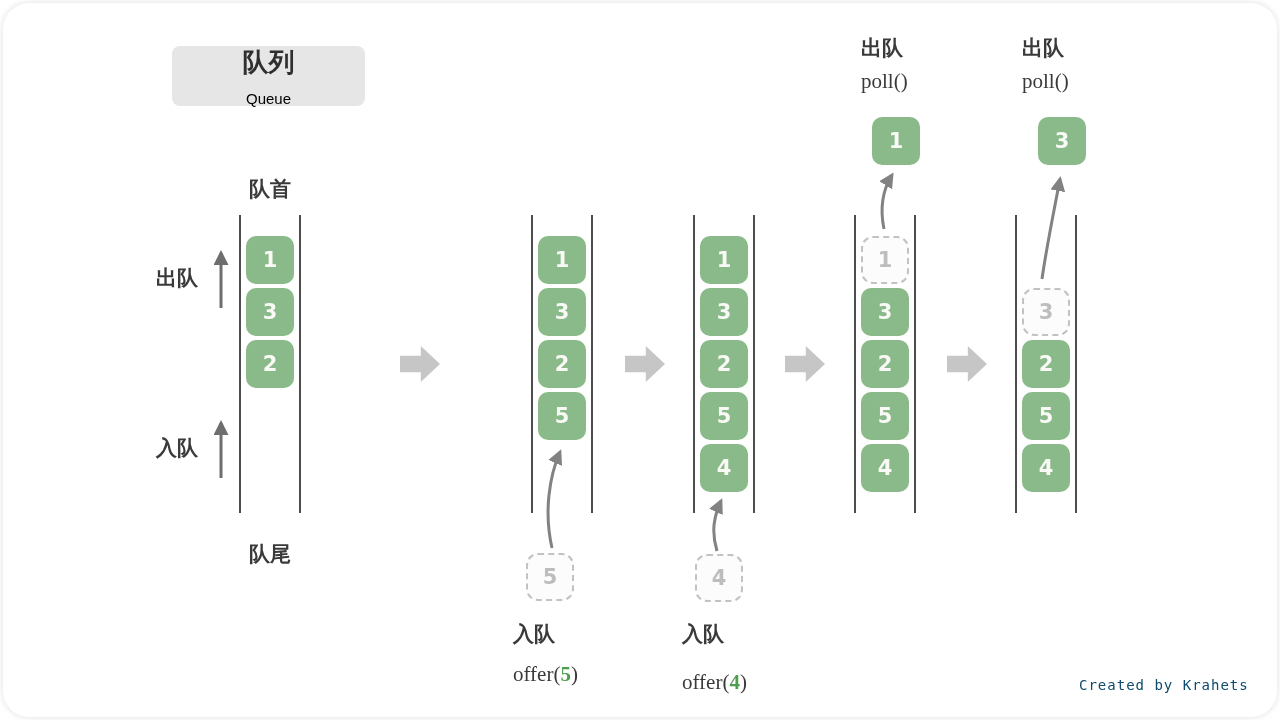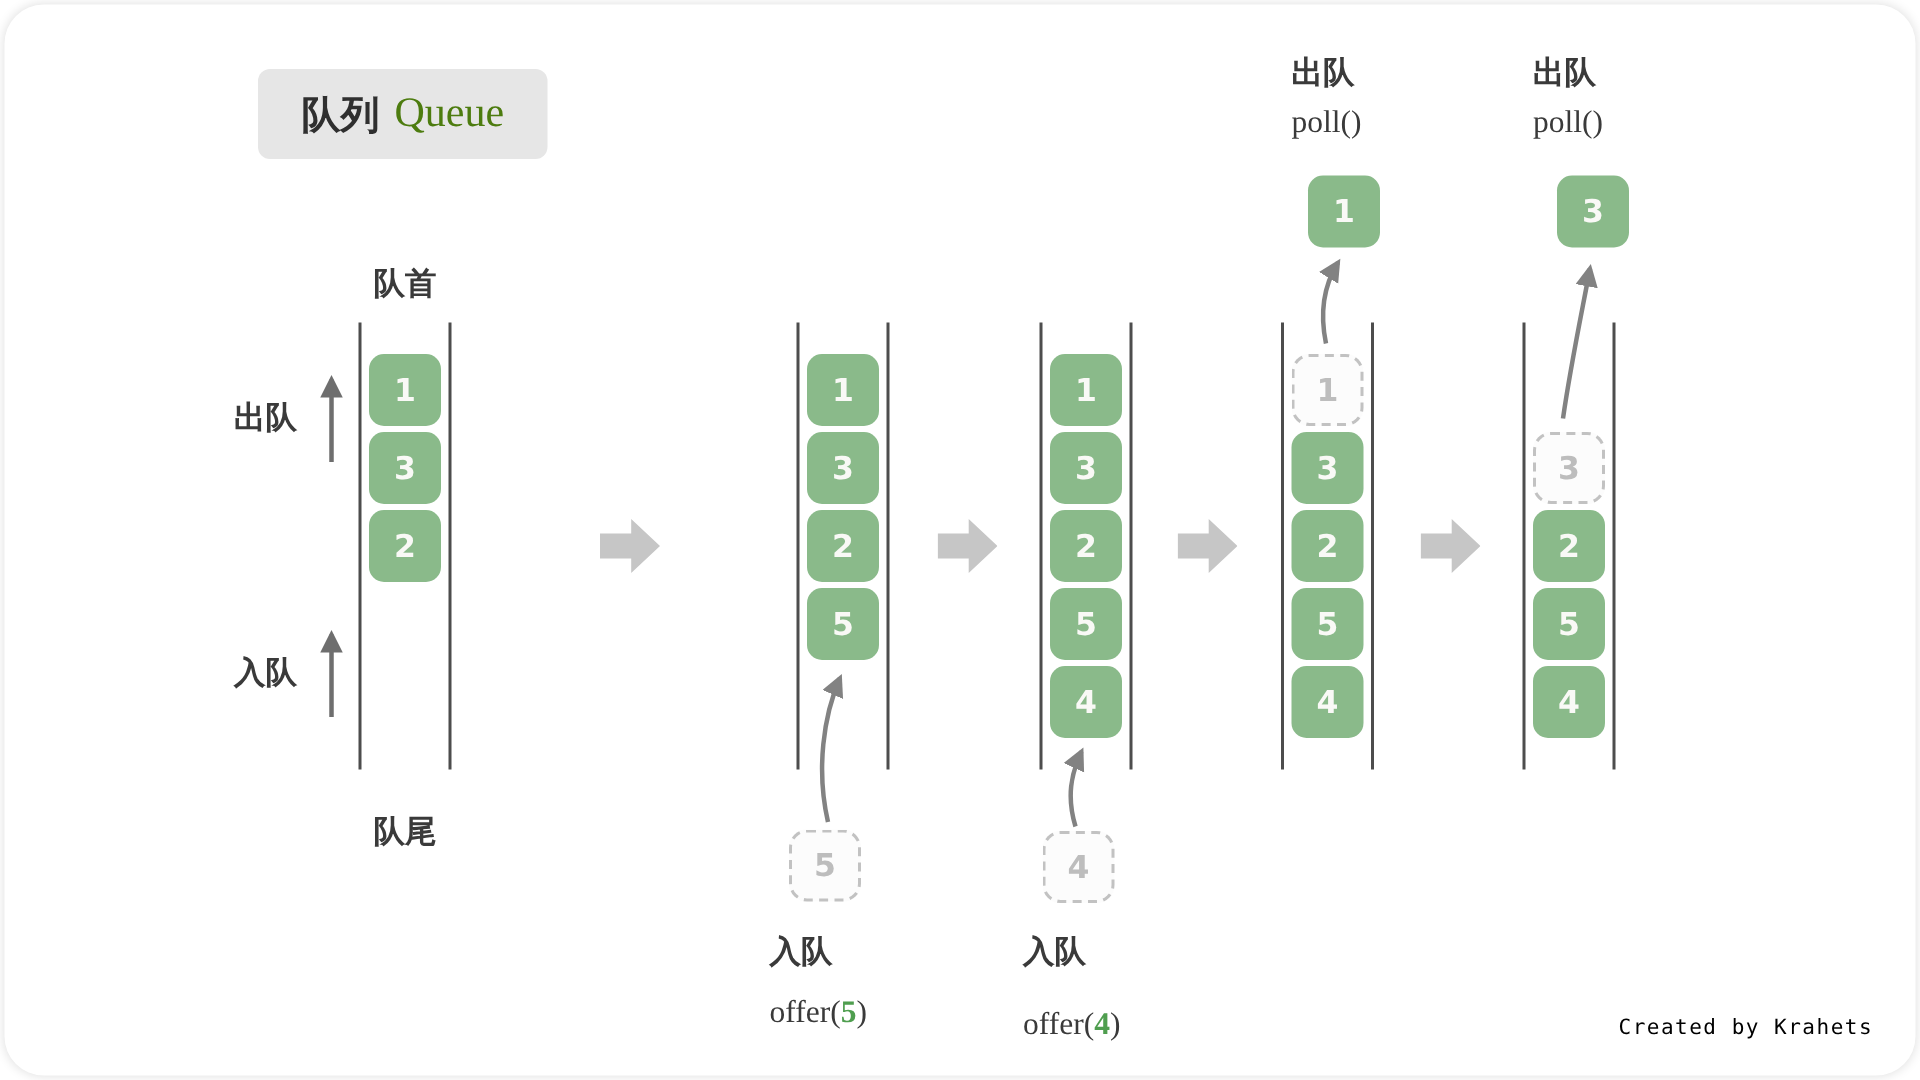--- a/index.html
+++ b/index.html
@@ -16,24 +16,24 @@
   body{font-family:"DejaVu Sans","Liberation Sans",sans-serif;color:var(--ink);}
   .canvas{
     position:absolute;left:3px;top:3px;width:1274px;height:714px;
     background:#fff;border-radius:26px;
     box-shadow:0 0 7px rgba(0,0,0,.13);
   }
   .abs{position:absolute;}
   .title-box{
     left:169px;top:43px;width:193px;height:60px;
     background:#e6e6e6;border-radius:8px;
-    display:flex;align-items:center;justify-content:center;gap:10px;
+    display:flex;align-items:center;justify-content:center;gap:10px;flex-direction:column;
   }
   .title-zh{font-size:26px;font-weight:bold;color:#2f2f2f;}
-  .title-en{font-family:Liberation Serif, serif;font-size:28px;color:#4d7c0f;}
+  .title-en{font-family:Liberation Sans, sans-serif;font-size:15px;color:#000000;}
   .zh-label{font-size:21px;font-weight:bold;color:var(--ink);white-space:nowrap;}
   .mono{font-family:Liberation Serif, serif;font-size:21px;color:var(--ink);white-space:nowrap;}
   .mono .arg{color:var(--accent-green);font-weight:bold;}
   .center{text-align:center;}
   .channel{
     width:62px;height:298px;top:212px;
     border-left:2px solid var(--channel);
     border-right:2px solid var(--channel);
   }
   .cell{
@@ -47,21 +47,21 @@
     color:var(--ghost);
   }
   .block-arrow{
     width:40px;height:36px;top:343px;
     background:var(--block-arrow);
     clip-path:polygon(0% 27%,52% 27%,52% 0%,100% 50%,52% 100%,52% 73%,0% 73%);
   }
   .watermark{
     left:1076px;top:674px;
     font-family:"DejaVu Sans Mono","Liberation Mono",monospace;
-    font-size:14px;color:#000000;letter-spacing:1px;white-space:nowrap;
+    font-size:14px;color:#0c4a6e;letter-spacing:1px;white-space:nowrap;
   }
   svg.overlay{position:absolute;left:0;top:0;width:1280px;height:720px;pointer-events:none;}
 </style>
 </head>
 <body>
 
 <div class="canvas">
 
   <div class="abs title-box">
     <span class="title-zh">队列</span>

